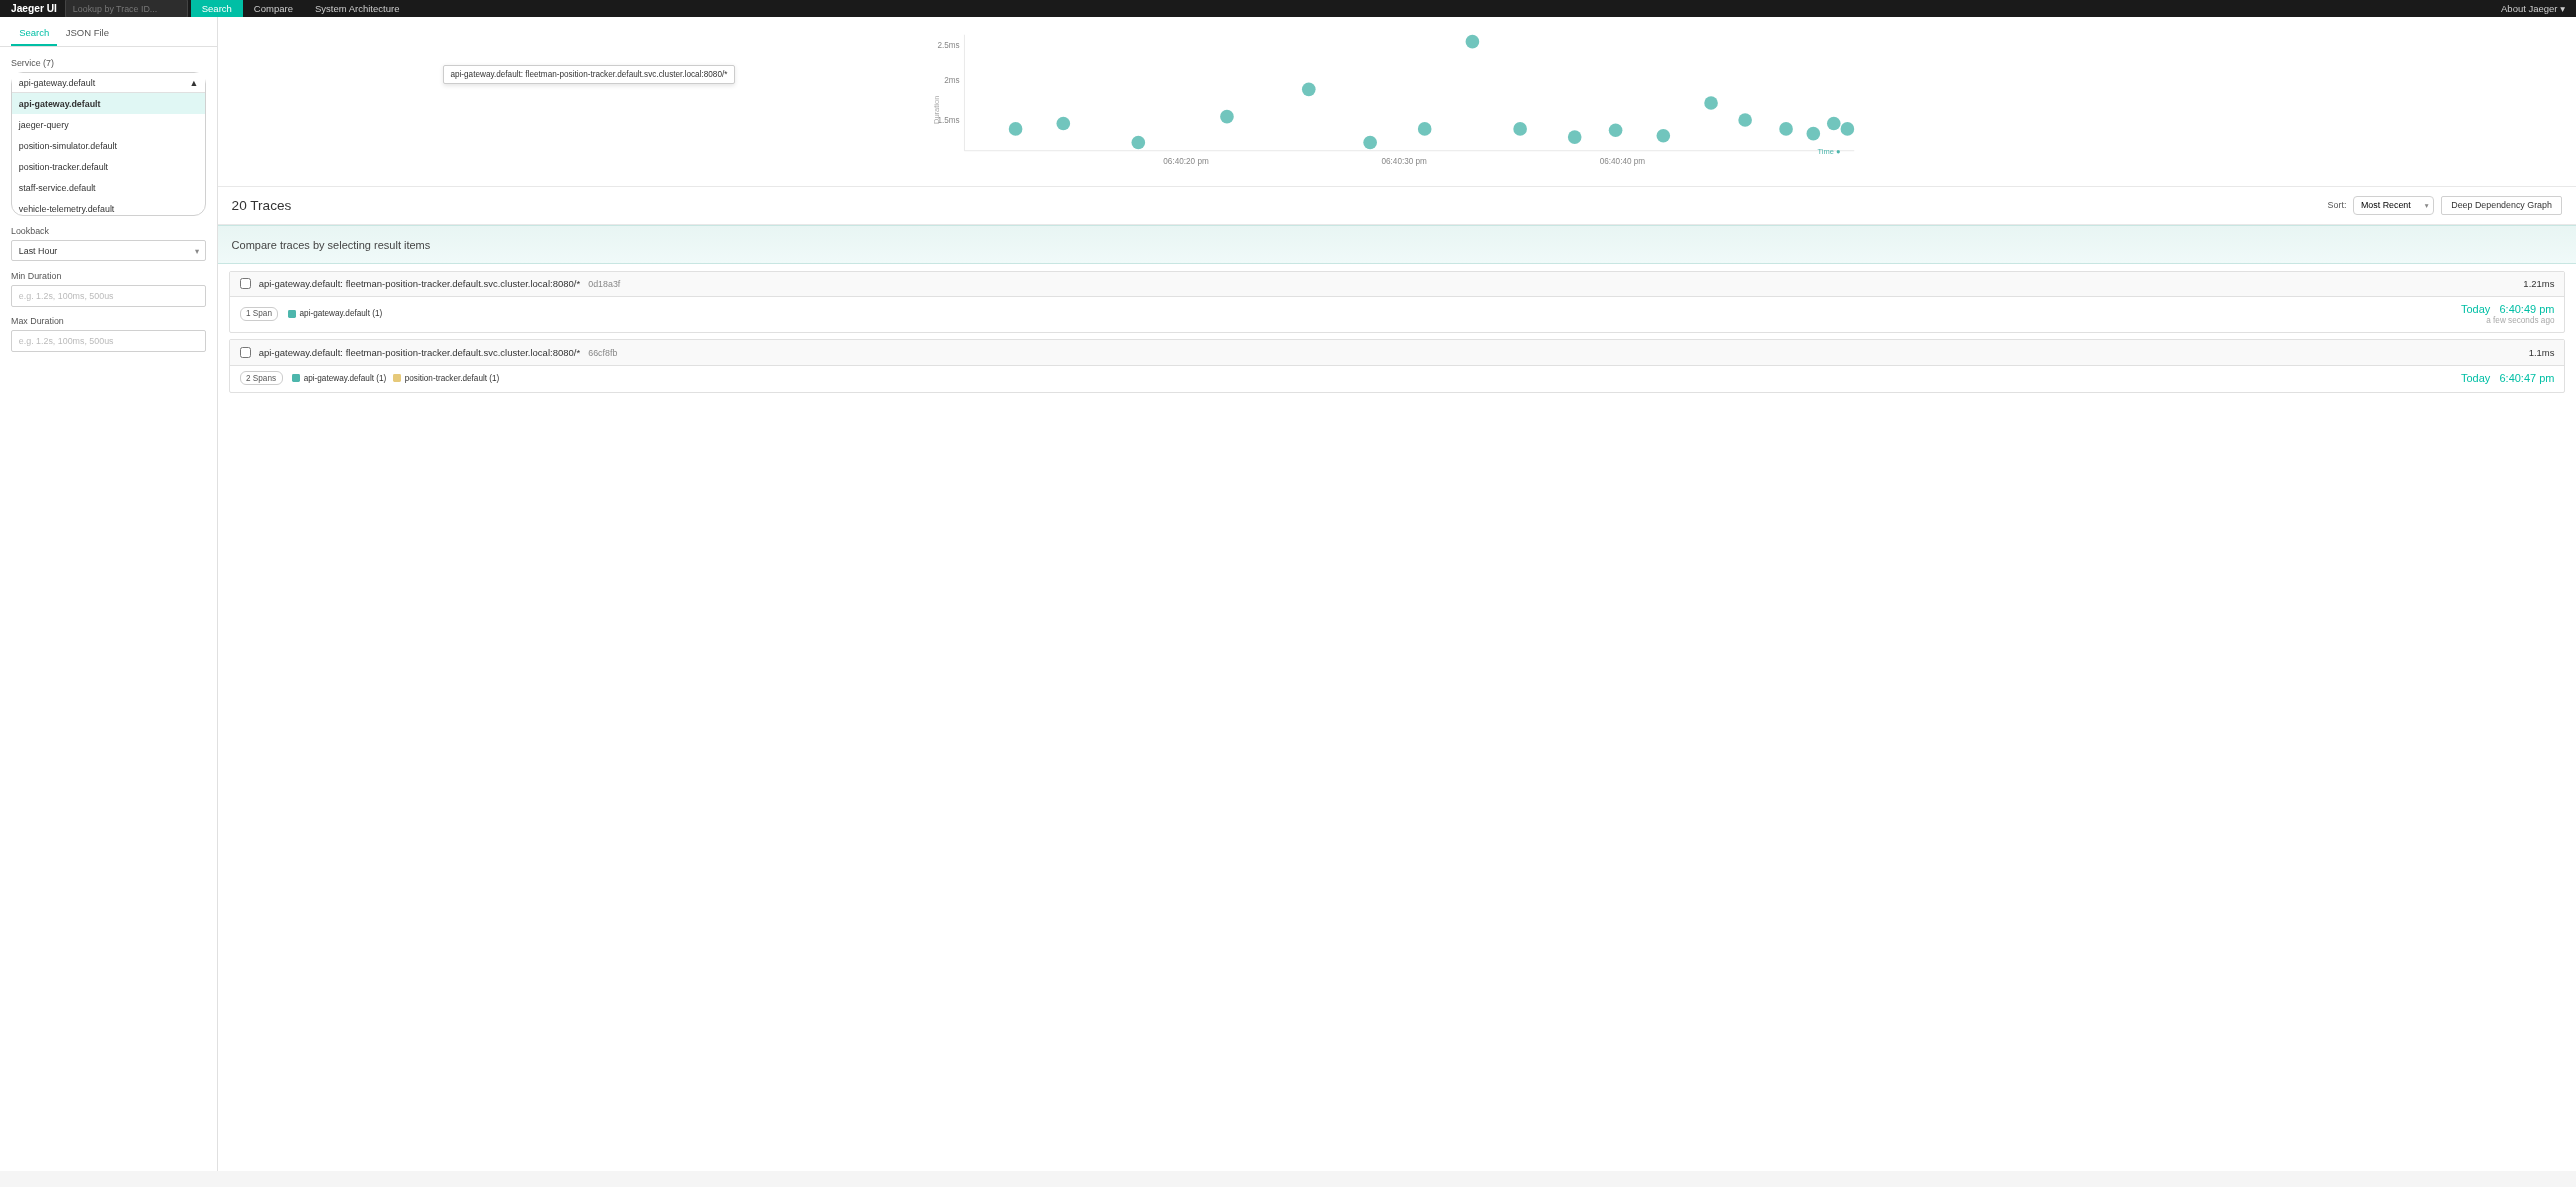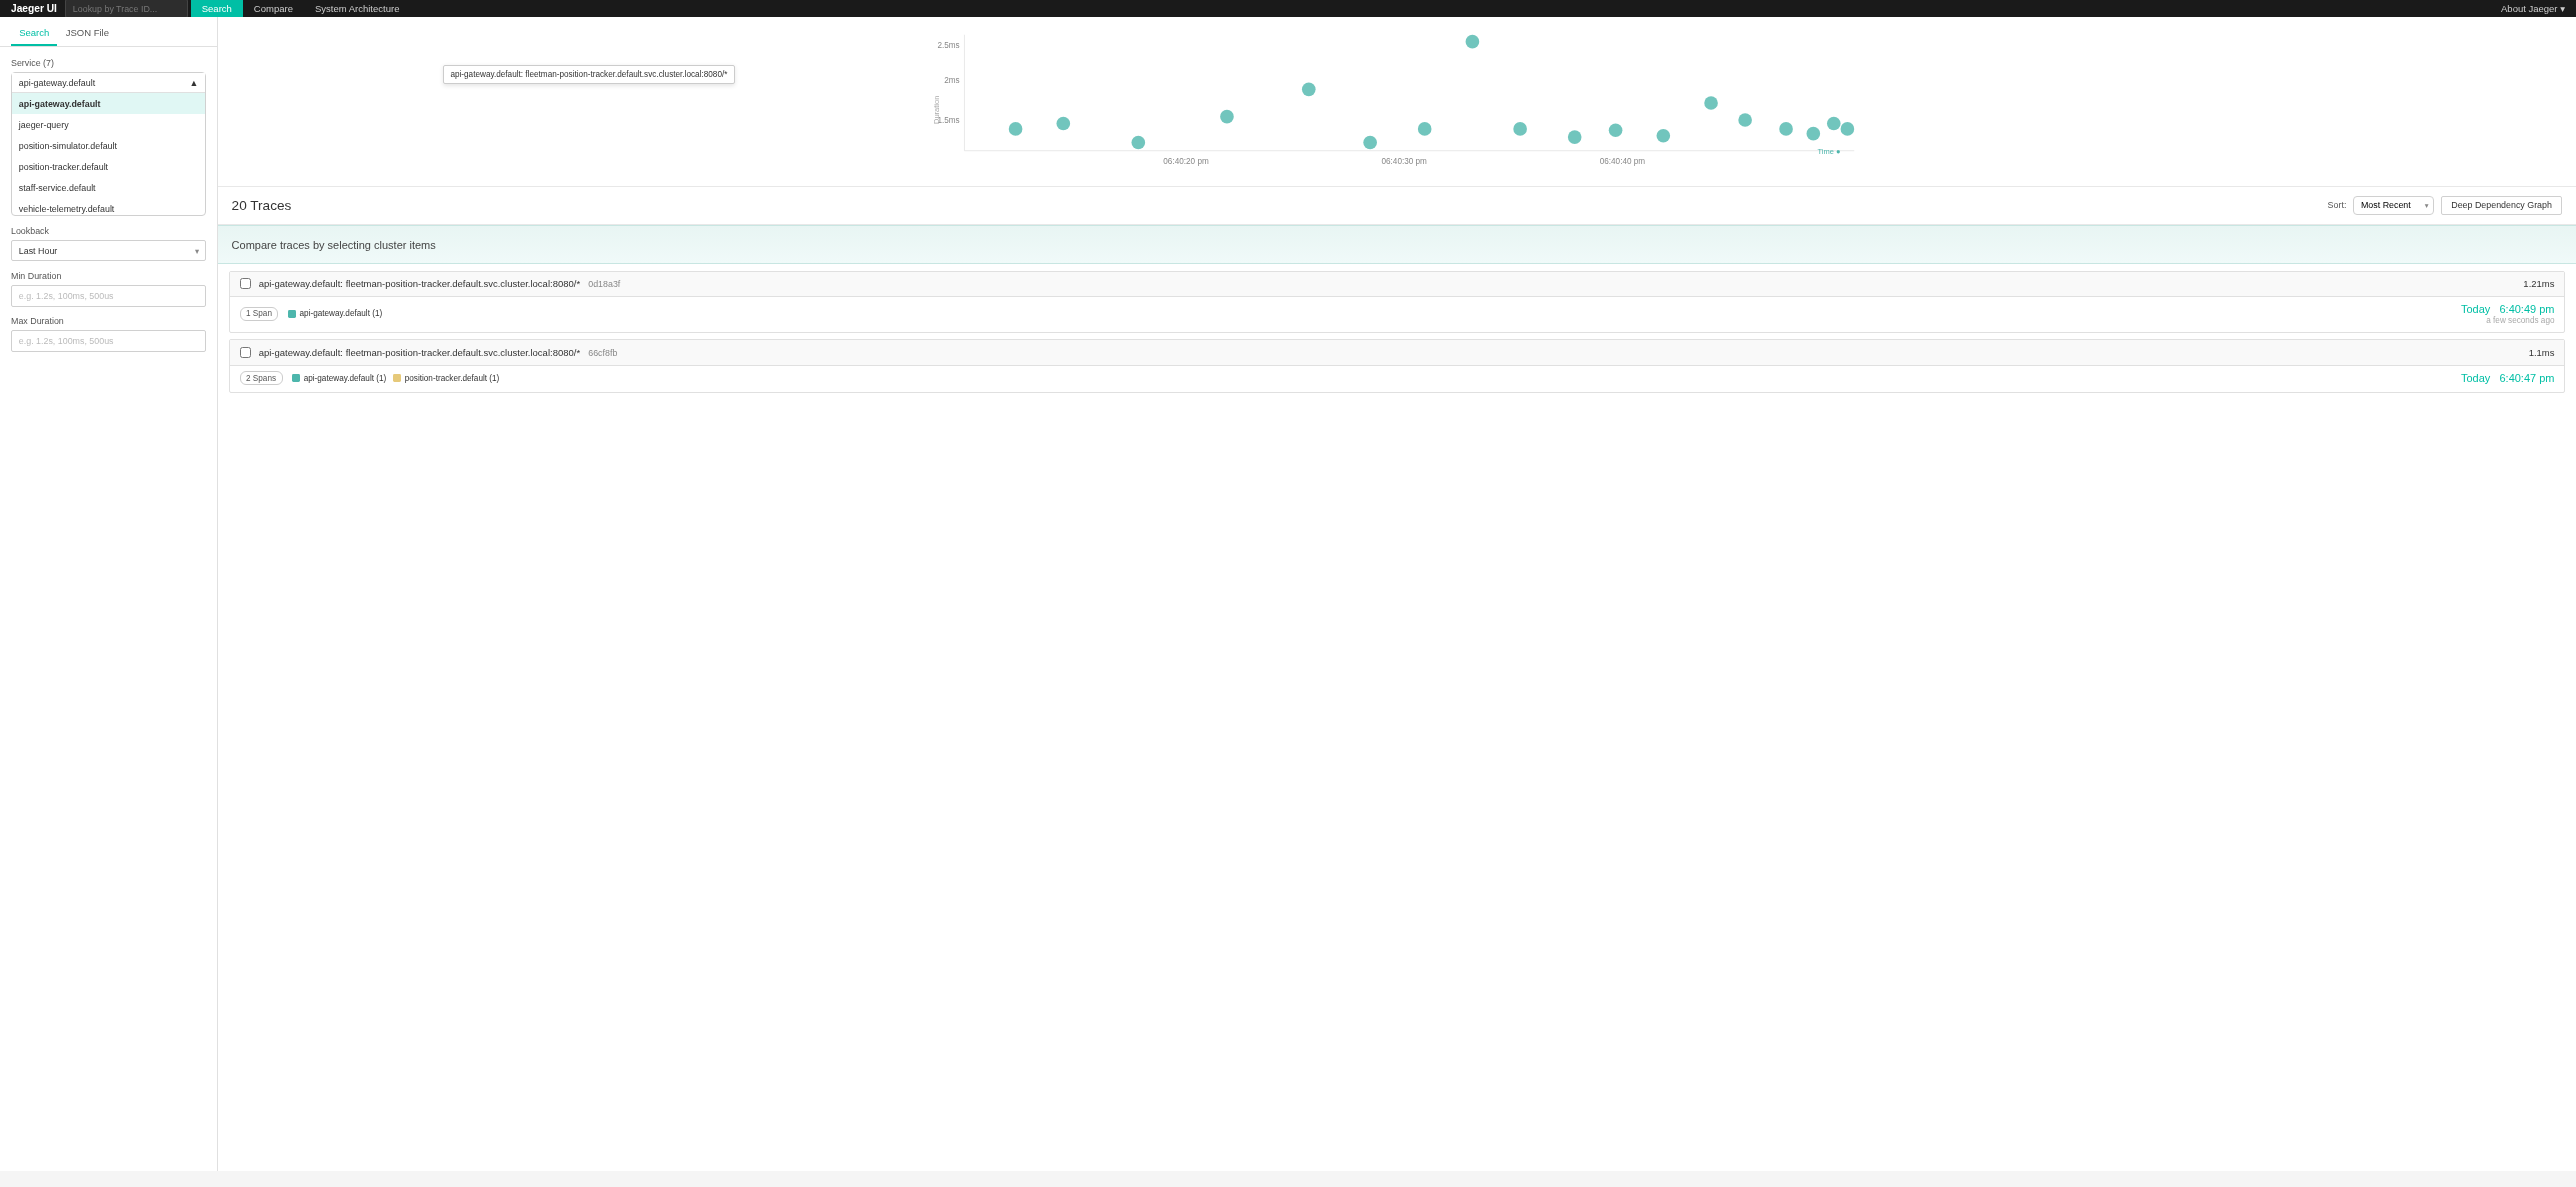--- a/index.html
+++ b/index.html
@@ -125,21 +125,21 @@
       transform: translateY(-50%);
       pointer-events: none;
       color: #888;
       font-size: 8.2px;
     }
 
     
     .dropdown-container {
       position: relative;
       border: 0.7px solid #d0d0d0;
-      border-radius: 4px;
+      border-radius: 12px;
     }
     .dropdown-header {
       display: flex;
       justify-content: space-between;
       align-items: center;
       padding: 4.8px 6.8px;
       cursor: pointer;
       background: #fff;
       font-size: 8.9px;
       color: #333;
@@ -415,21 +415,21 @@
             <option>Longest First</option>
             <option>Shortest First</option>
             <option>Most Spans</option>
           </select>
           <span style="position:absolute;right:5.5px;top:50%;transform:translateY(-50%);font-size:7.5px;color:#888;pointer-events:none">▾</span>
         </div>
         <button class="dep-graph-btn">Deep Dependency Graph</button>
       </div>
     </div>
 
-    <div class="compare-banner">Compare traces by selecting cluster items</div>
+    <div class="compare-banner">Compare traces by selecting result items</div>
 
     <div id="trace-list">
         <div class="trace-item">
     <div class="trace-header">
       <input type="checkbox" class="trace-checkbox" style="">
       <span class="trace-title">
         api-gateway.default: fleetman-position-tracker.default.svc.cluster.local:8080/*
         <span class="trace-id">0d18a3f</span>
       </span>
       <span class="trace-duration">1.21ms</span>

